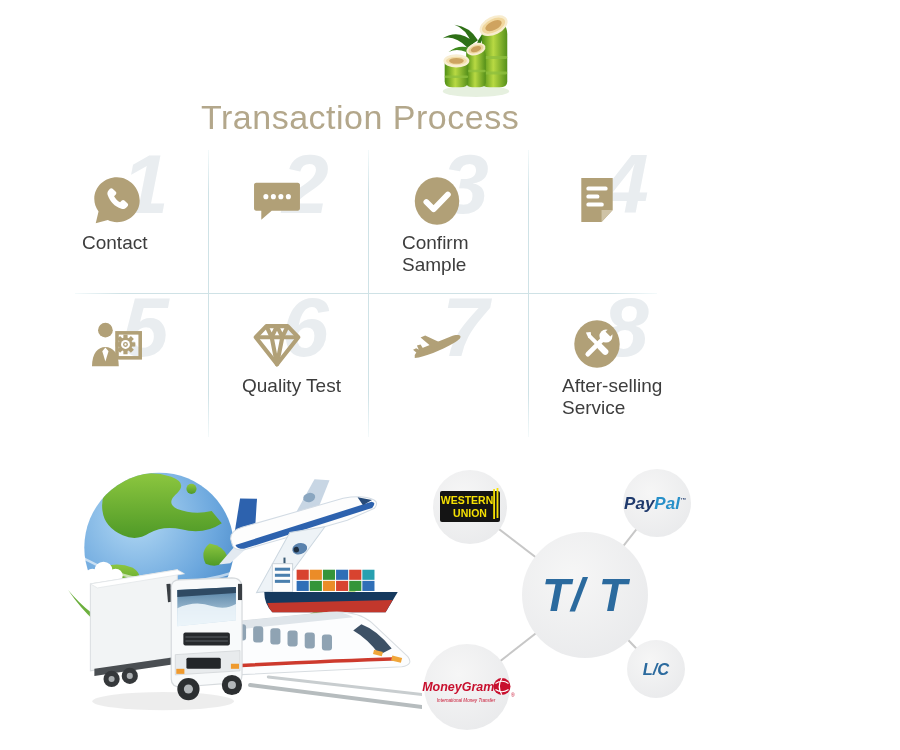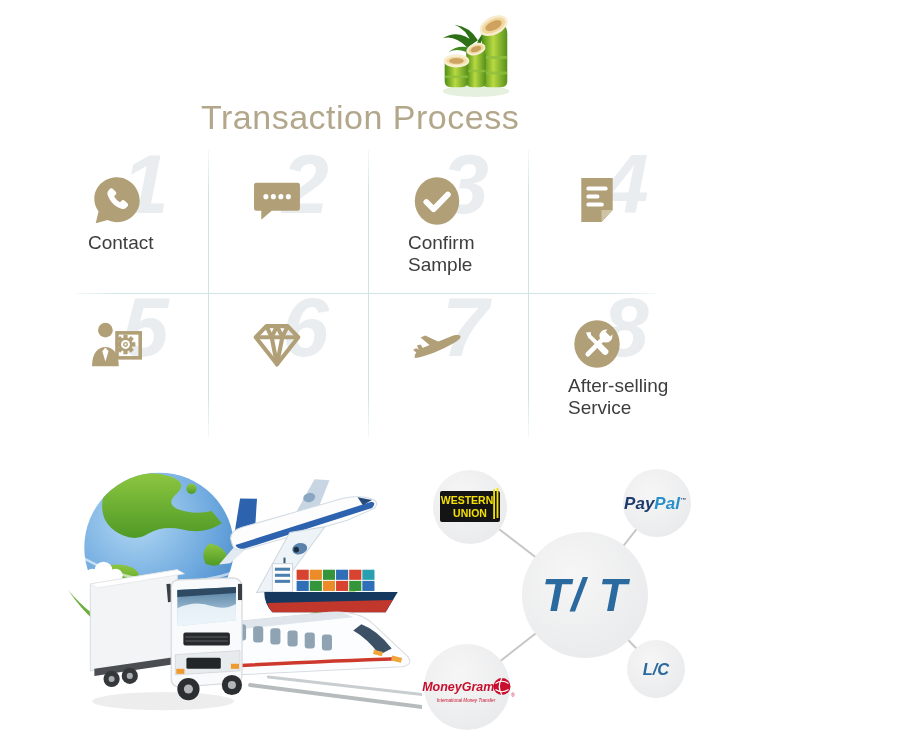--- a/index.html
+++ b/index.html
@@ -21,21 +21,21 @@
   }
   .cell{position:relative;}
   .num{
     position:absolute;left:74px;top:-8px;z-index:0;
     font-size:84px;font-weight:700;font-style:italic;line-height:1;
     color:#e9edf0;letter-spacing:-3px;user-select:none;
   }
   .icn{position:absolute;left:40px;top:22px;width:58px;height:58px;z-index:1;}
   .icn svg{width:100%;height:100%;display:block;}
   .lbl{
-    position:absolute;left:40px;top:82px;width:126px;z-index:2;
+    position:absolute;left:34px;top:82px;width:126px;z-index:2;
     font-size:19px;line-height:1.15;color:#3d3d3d;
   }
   .vline{position:absolute;top:0;width:1px;height:287px;background:linear-gradient(#f4fafb,#cfe2e6 15%,#cfe2e6 85%,#f4fafb);}
   .hline{position:absolute;left:27px;top:143px;width:582px;height:1px;background:linear-gradient(90deg,#f4fafb,#cfe2e6 8%,#cfe2e6 92%,#f4fafb);}
   .v1{left:160px;} .v2{left:320px;} .v3{left:480px;}
   
   .logistics{position:absolute;left:58px;top:458px;width:364px;height:274px;}
   .payments{position:absolute;left:410px;top:455px;width:300px;height:295px;}
   .pay-txt{font-family:"Liberation Sans", sans-serif;}
 </style>
@@ -166,20 +166,21 @@
     <span class="icn">
       <svg viewBox="0 0 24 24">
         <g fill="none" stroke="#b1a077" stroke-width="1.7" stroke-linejoin="round">
           <path d="M3.2 9.2L7.6 4.6h8.8l4.4 4.6L12 20.4z"></path>
           <path d="M3.2 9.2h17.6"></path>
           <path d="M7.6 4.6l2.2 4.6 2.2-4.6 2.2 4.6 2.2-4.6"></path>
           <path d="M9.8 9.2L12 20.4l2.2-11.2"></path>
         </g>
       </svg>
     </span>
+    <div class="lbl">Quality Test</div>
   </div>
 
   <div class="cell">
     <div class="num">7</div>
     <span class="icn">
       <svg viewBox="0 0 24 24" fill="#b1a077">
         <path d="M2.8 17.8c4-.4 11-3.2 15.8-6 2-1.2 3.4-2.2 3.1-3-.3-.7-2.1-.6-4 .1L6.2 13.5c-1.7.7-2.9 1.9-3.4 3.1z"></path>
         <path d="M10.6 13.9L5.2 9.3l1.9-.8 7.3 3.4z"></path>
         <path d="M4.6 16.5l-2.5-2.1 1.3-.6 3.4 1.7z"></path>
         <path d="M5.1 15.9l-1.4-3.3 1.5-.4 1.7 2.7z"></path>

